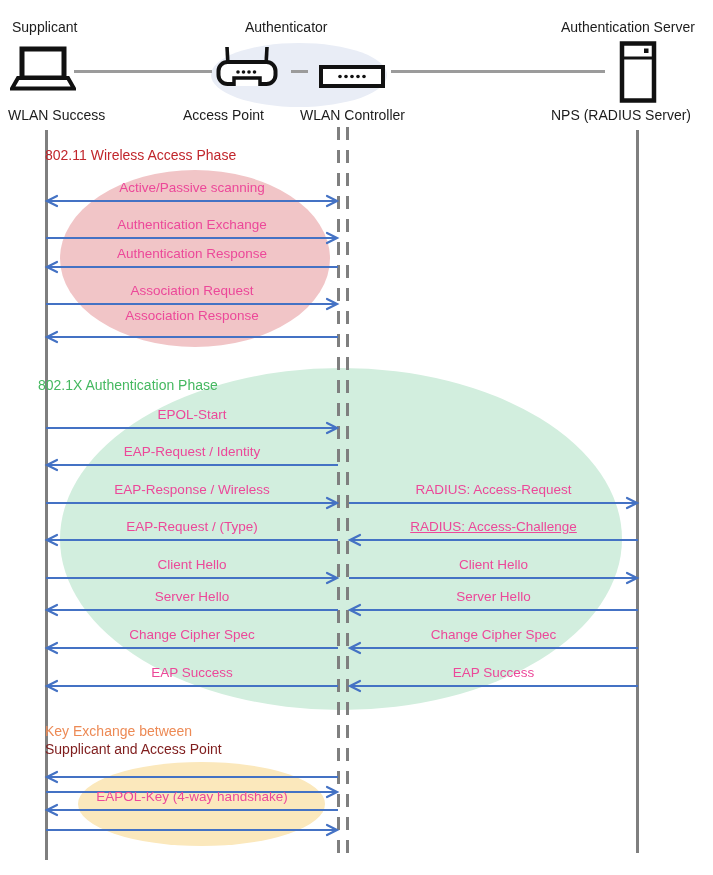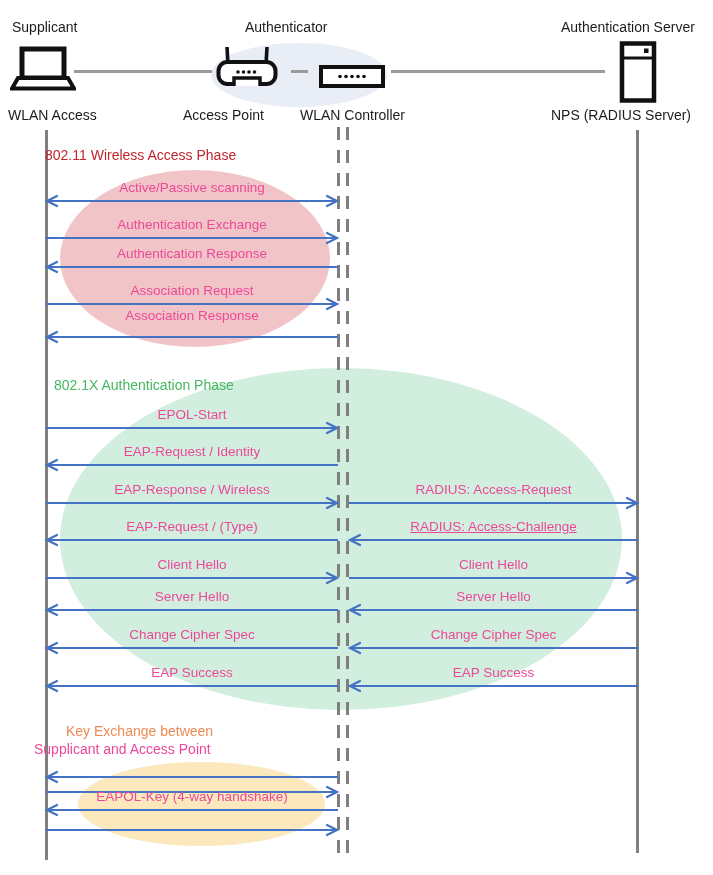--- a/index.html
+++ b/index.html
@@ -65,29 +65,29 @@
   <svg class="icon" style="left:619px;top:41px;" width="38" height="62" viewBox="0 0 38 62">
     <rect x="3" y="2.5" width="32" height="57" fill="#fff" stroke="#111" stroke-width="4.5"></rect>
     <line x1="4" y1="17" x2="34" y2="17" stroke="#111" stroke-width="3"></line>
     <rect x="25" y="7.5" width="4.5" height="4.5" fill="#111"></rect>
   </svg>
 
   <div class="toplabel" style="left:12px;top:19px;">Supplicant</div>
   <div class="toplabel center" style="left:245px;top:19px;width:120px;">Authenticator</div>
   <div class="toplabel center" style="left:561px;top:19px;width:150px;">Authentication Server</div>
 
-  <div class="toplabel" style="left:8px;top:107px;">WLAN Access</div>
+  <div class="toplabel" style="left:8px;top:107px;">WLAN Success</div>
   <div class="toplabel center" style="left:183px;top:107px;width:120px;">Access Point</div>
   <div class="toplabel center" style="left:300px;top:107px;width:124px;">WLAN Controller</div>
   <div class="toplabel center" style="left:551px;top:107px;width:164px;">NPS (RADIUS Server)</div>
 
   <div class="phase-title" style="left: 45px; top: 146px; width: 293px; color: rgb(193, 38, 44);">802.11 Wireless Access Phase</div>
-  <div class="phase-title" style="left: 54px; top: 376px; width: 293px; color: rgb(69, 184, 96);">802.1X Authentication Phase</div>
-  <div class="phase-title" style="left: 45px; top: 722px; width: 293px; color: rgb(237, 138, 85); padding-left: 21px;">Key Exchange between</div>
-  <div class="phase-title" style="left: 34px; top: 740px; width: 293px; color: #ec4899;">Supplicant and Access Point</div>
+  <div class="phase-title" style="left: 38px; top: 376px; width: 293px; color: rgb(69, 184, 96);">802.1X Authentication Phase</div>
+  <div class="phase-title" style="left: 45px; top: 722px; width: 293px; color: rgb(237, 138, 85);">Key Exchange between</div>
+  <div class="phase-title" style="left: 45px; top: 740px; width: 293px; color: #7f1d1d;">Supplicant and Access Point</div>
 
   <div id="messages">
       <div class="msg-label" style="left: 46px; top: 180px; width: 292px;">Active/Passive scanning</div>
       <svg class="msg-arrow" width="292" height="14" style="left: 46px; top: 194px;">
         <line x1="3" x2="289" y1="7" y2="7" stroke="#4472C4" stroke-width="2"></line>
         <polyline points="281,2 291,7 281,12" fill="none" stroke="#4472C4" stroke-width="2.2" stroke-linecap="round"></polyline>
         <polyline points="11,2 1,7 11,12" fill="none" stroke="#4472C4" stroke-width="2.2" stroke-linecap="round"></polyline>
       </svg>
       <div class="msg-label" style="left: 46px; top: 217px; width: 292px;">Authentication Exchange</div>
       <svg class="msg-arrow" width="292" height="14" style="left: 46px; top: 231px;">

